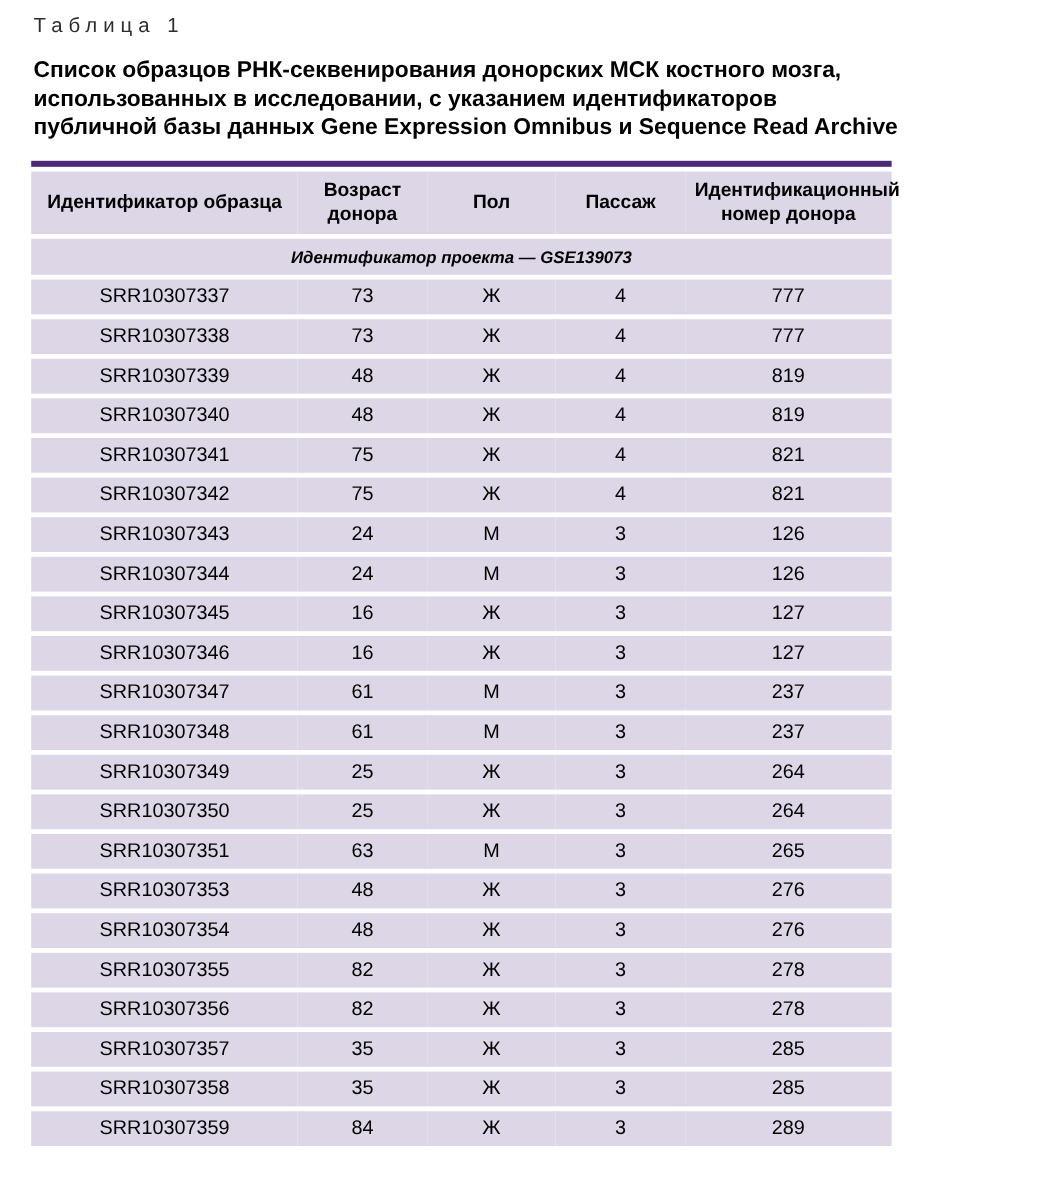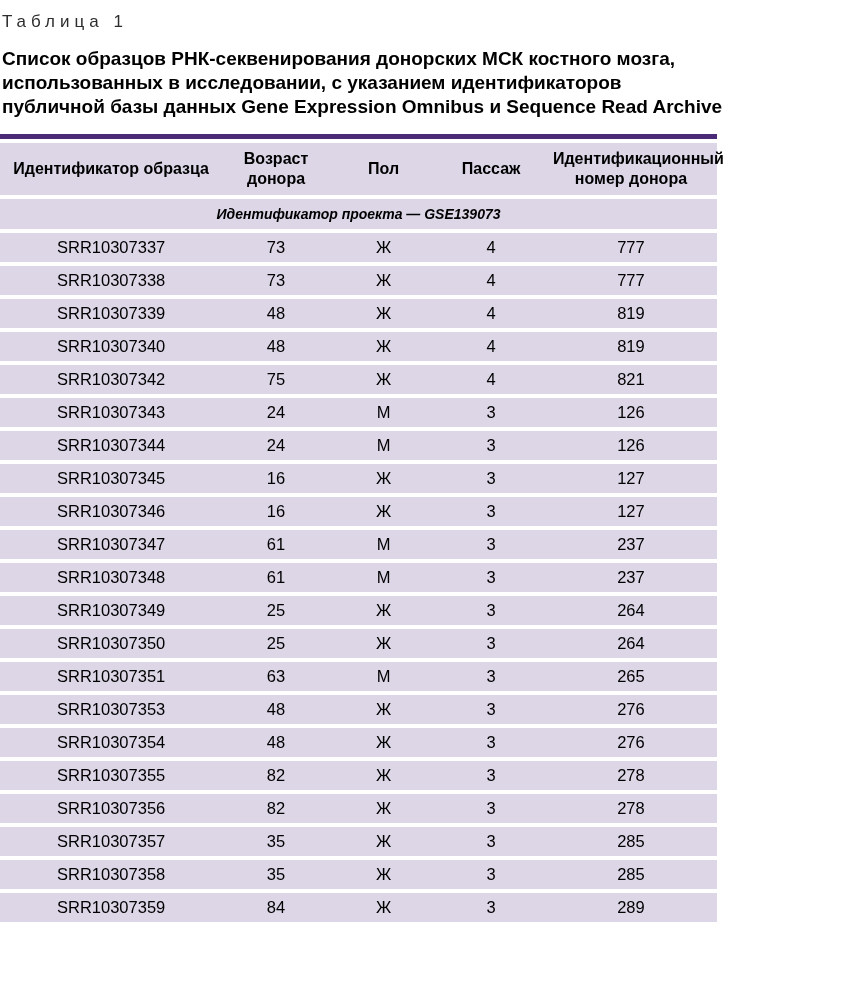--- a/index.html
+++ b/index.html
@@ -7,21 +7,21 @@
     --rowbg:#dcd6e7;
     --ink:#1a1a1a;
   }
   *{box-sizing:border-box;}
   html,body{margin:0;padding:0;background:#ffffff;}
   body{
     width:866px;height:991px;overflow:hidden;
     font-family:"Liberation Sans","DejaVu Sans",sans-serif;
     color:var(--ink);
   }
-  .page{padding:8px 10px 0 0;}
+  .page{padding:8px 10px 0 26px;}
   .table-label{
     font-size:17px;font-weight:400;letter-spacing:5px;
     color:#2d2d2d;margin:4px 0 15px 2px;
   }
   .table-caption{
     font-weight:700;font-size:19px;line-height:24px;
     margin:0 0 15px 2px;color:#000;
   }
   .caption-line{white-space:nowrap;}
   table{
@@ -107,20 +107,27 @@
           <td>819</td>
         </tr>
         <tr>
           <td>SRR10307340</td>
           <td>48</td>
           <td>Ж</td>
           <td>4</td>
           <td>819</td>
         </tr>
         <tr>
+          <td>SRR10307341</td>
+          <td>75</td>
+          <td>Ж</td>
+          <td>4</td>
+          <td>821</td>
+        </tr>
+        <tr>
           <td>SRR10307342</td>
           <td>75</td>
           <td>Ж</td>
           <td>4</td>
           <td>821</td>
         </tr>
         <tr>
           <td>SRR10307343</td>
           <td>24</td>
           <td>М</td>

